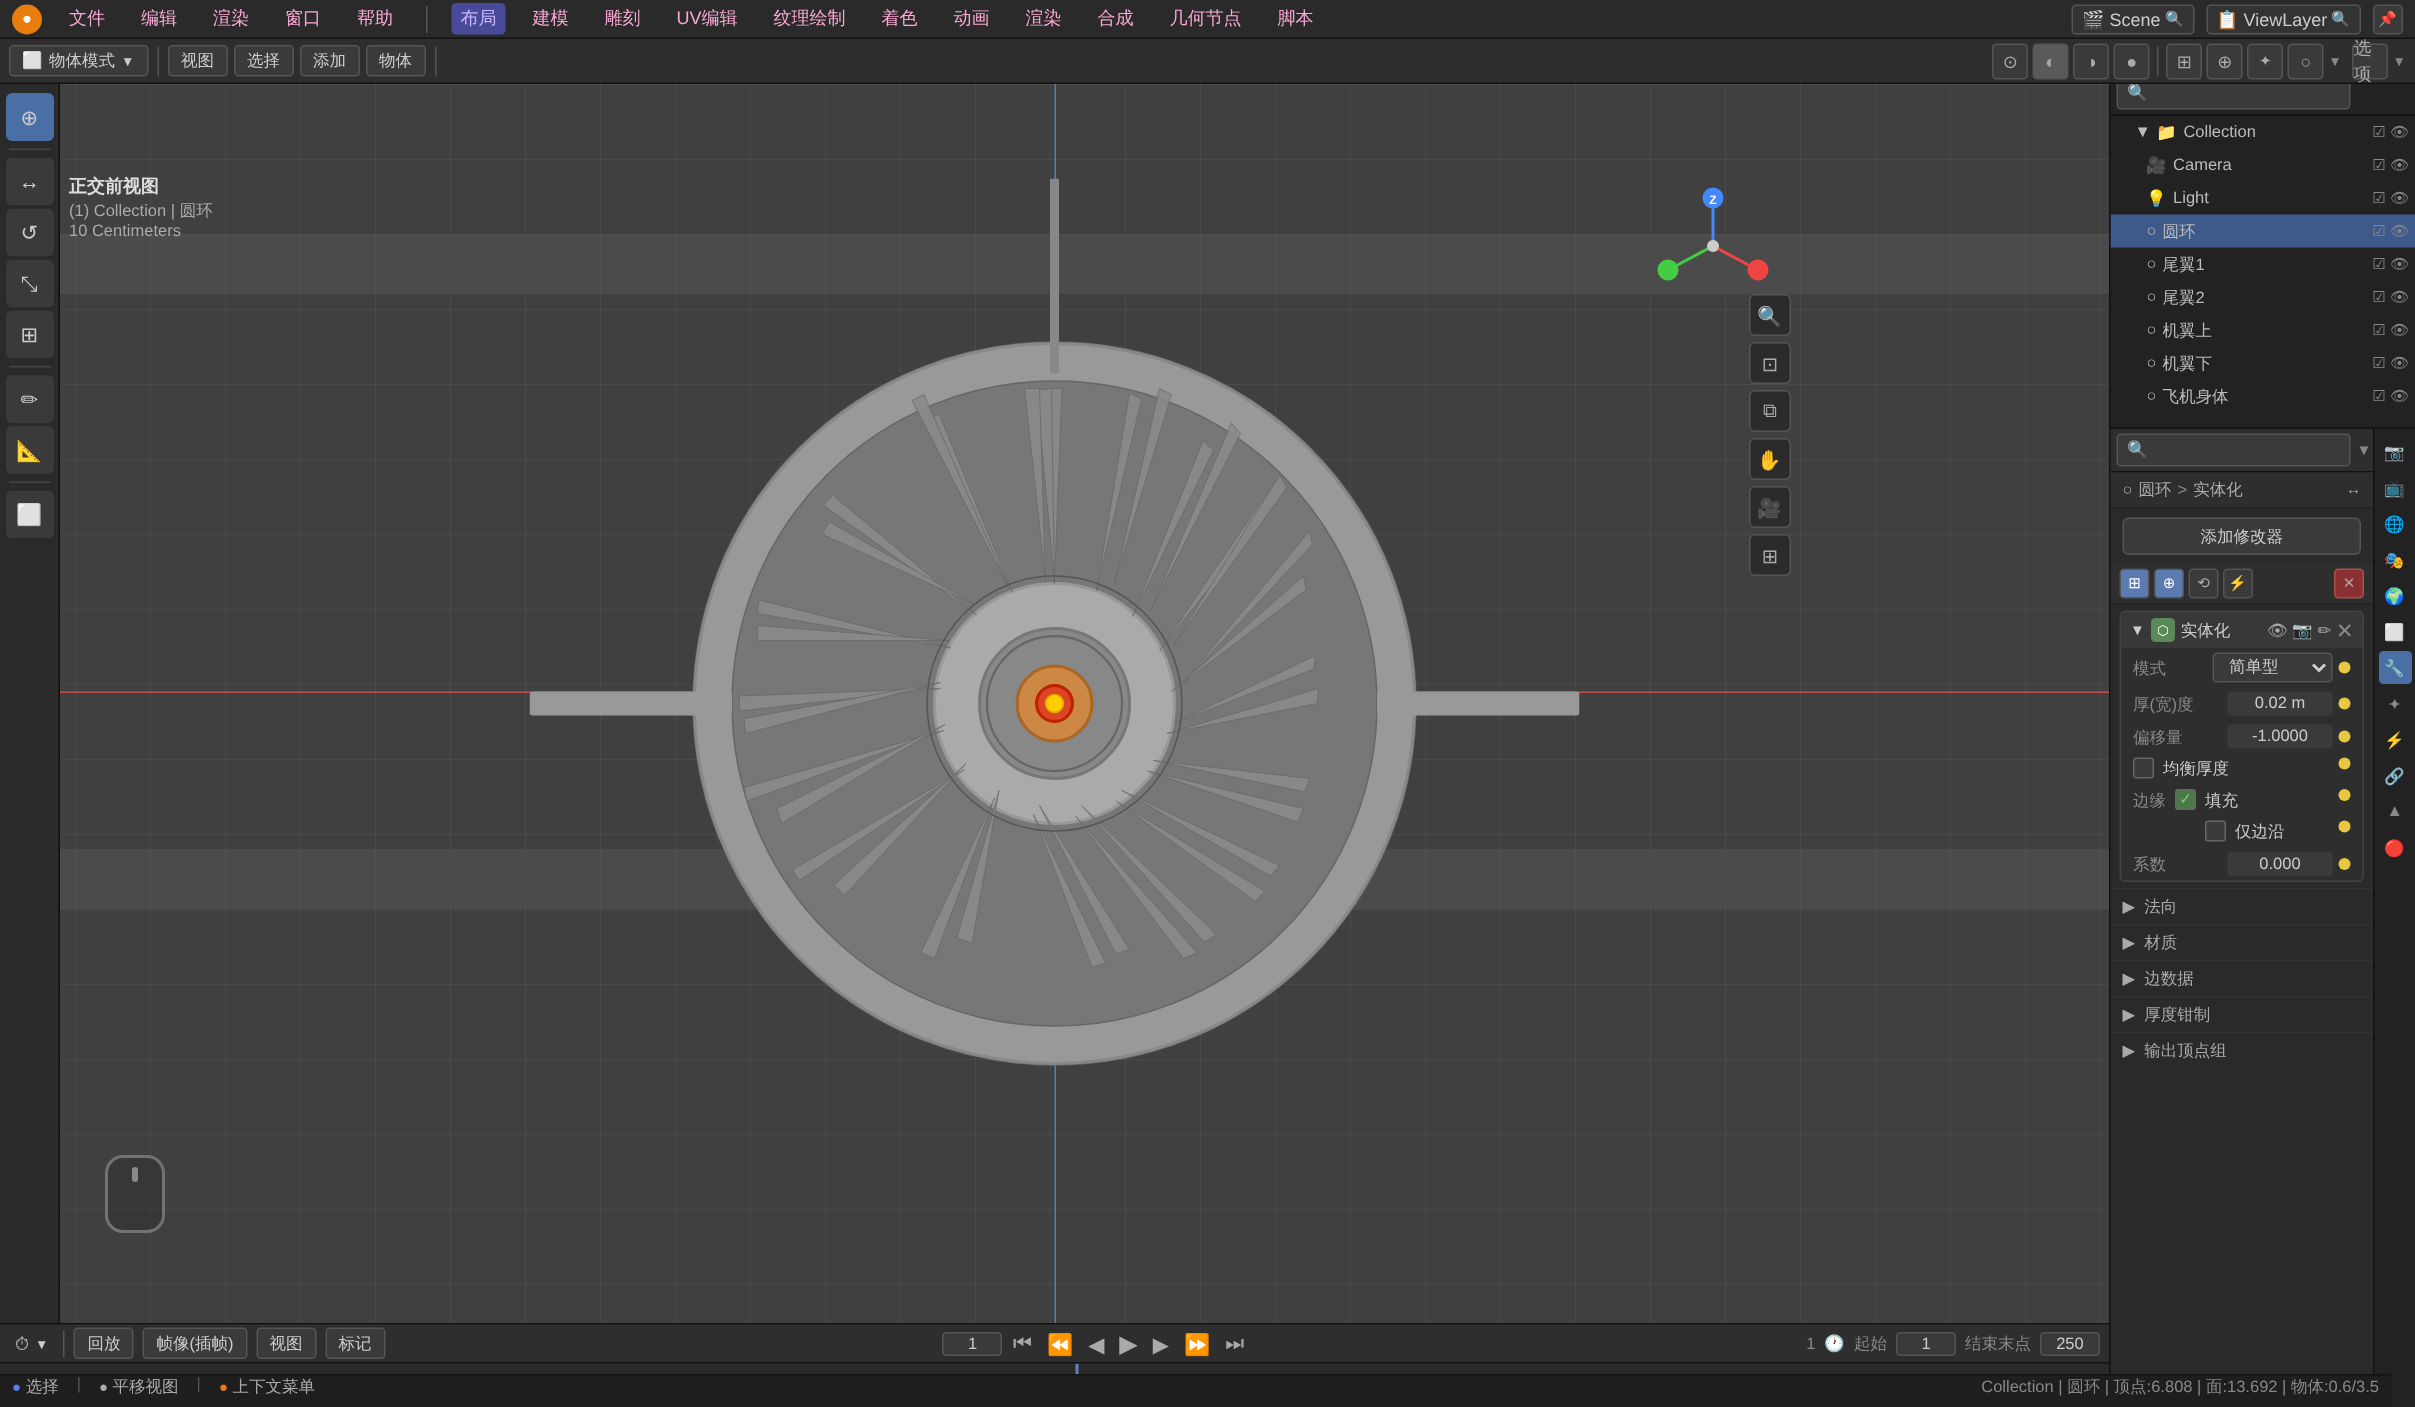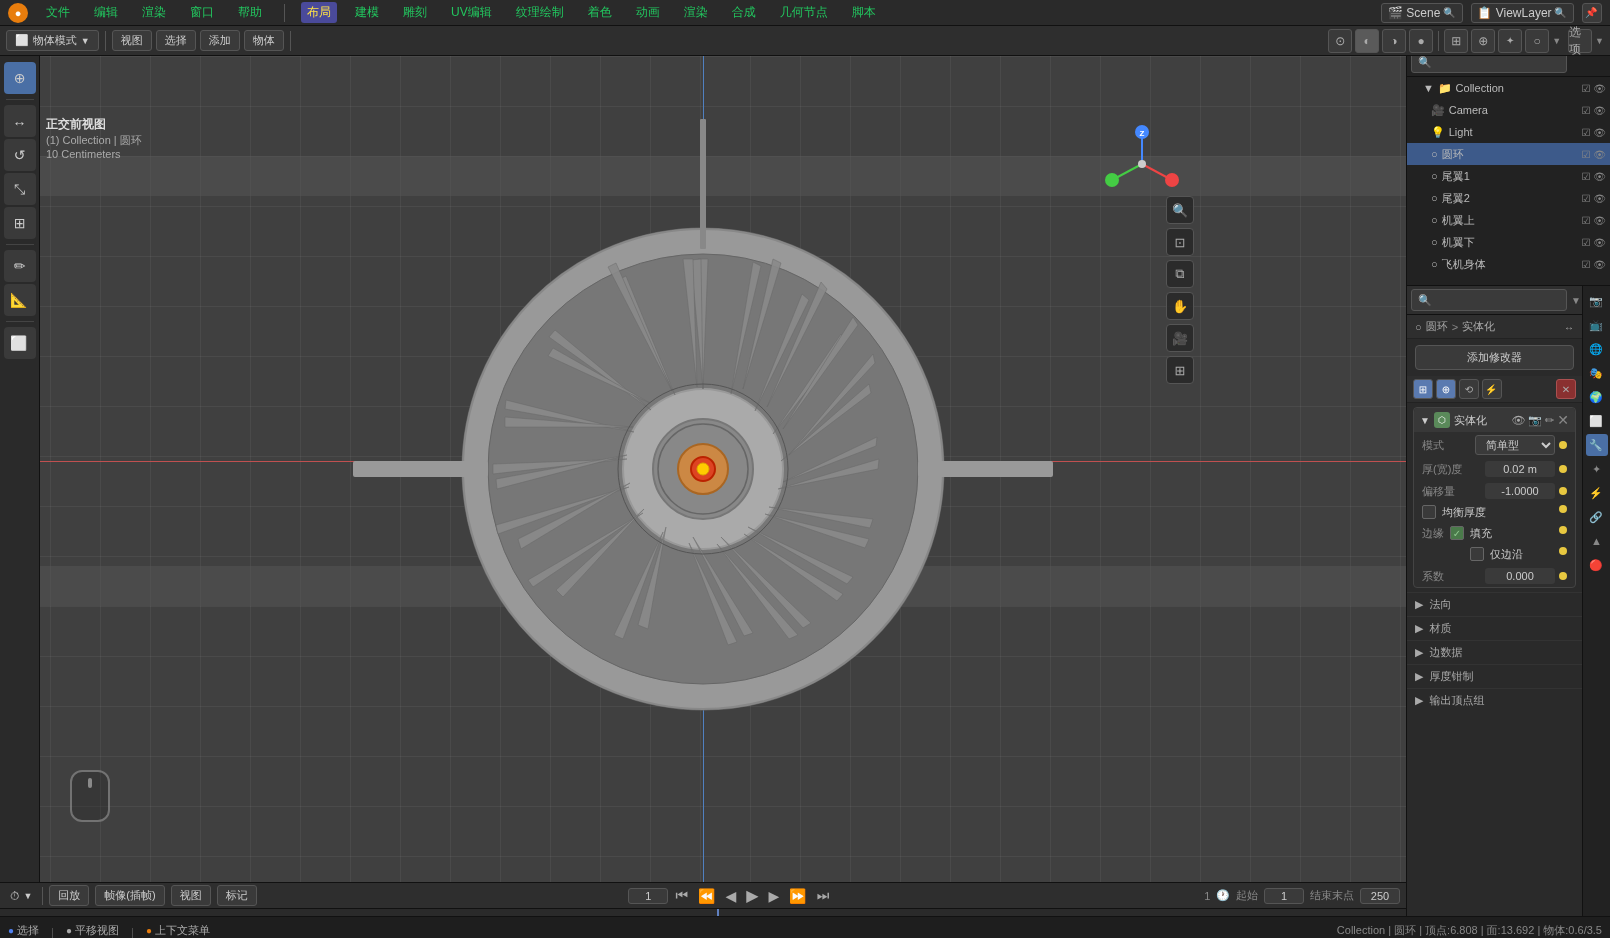--- a/index.html
+++ b/index.html
@@ -32,21 +32,21 @@
       background: #e87d0d;
       border-radius: 50%;
       display: flex; align-items: center; justify-content: center;
       font-weight: bold; font-size: 11px; color: white;
       flex-shrink: 0;
     }
     #top-menu .menu-item {
       cursor: pointer;
       padding: 2px 6px;
       border-radius: 3px;
-      color: #22c55e;
+      color: #f9a8d4;
       font-size: 12px;
     }
     .top-menu-right {
       margin-left: auto;
       display: flex;
       align-items: center;
       gap: 8px;
     }
 
     
@@ -421,24 +421,24 @@
     .tl-playhead {
       position: absolute;
       width: 2px;
       background: #6080c0;
       top: 0; bottom: 0;
     }
 
     
     #status-bar {
       position: absolute;
-      bottom: 0; left: 0; right: 0;
+      bottom: 0; left: 0; right: 16px;
       height: 22px;
       background: #1e1e1e;
-      display: flex; align-items: flex-end;
+      display: flex; align-items: flex-start;
       padding: 0 8px;
       font-size: 11px;
       color: #888;
       border-top: 1px solid #111;
       gap: 12px;
       z-index: 110;
     }
     .sb-item { color: #aaa; }
     .sb-sep { color: #555; }
 
@@ -588,21 +588,21 @@
 <body>
 
 <div id="top-menu">
   <div class="logo">●</div>
   <span class="menu-item">文件</span>
   <span class="menu-item">编辑</span>
   <span class="menu-item">渲染</span>
   <span class="menu-item">窗口</span>
   <span class="menu-item">帮助</span>
   <div style="width:1px;height:18px;background:#555;margin:0 4px;"></div>
-  <span class="menu-item" style="background:#4a4a9a;color:#fde047;">布局</span>
+  <span class="menu-item" style="background:#4a4a9a;color:#c4b5fd;">布局</span>
   <span class="menu-item">建模</span>
   <span class="menu-item">雕刻</span>
   <span class="menu-item">UV编辑</span>
   <span class="menu-item">纹理绘制</span>
   <span class="menu-item">着色</span>
   <span class="menu-item">动画</span>
   <span class="menu-item">渲染</span>
   <span class="menu-item">合成</span>
   <span class="menu-item">几何节点</span>
   <span class="menu-item">脚本</span>

